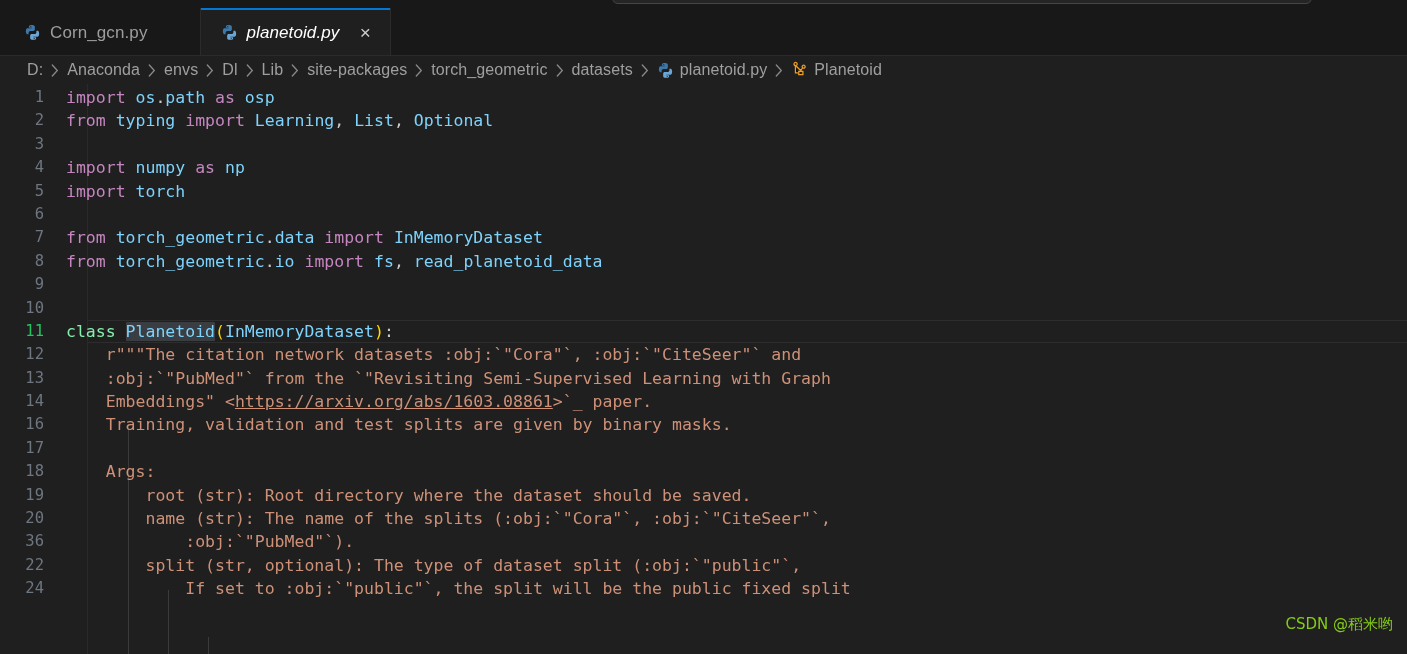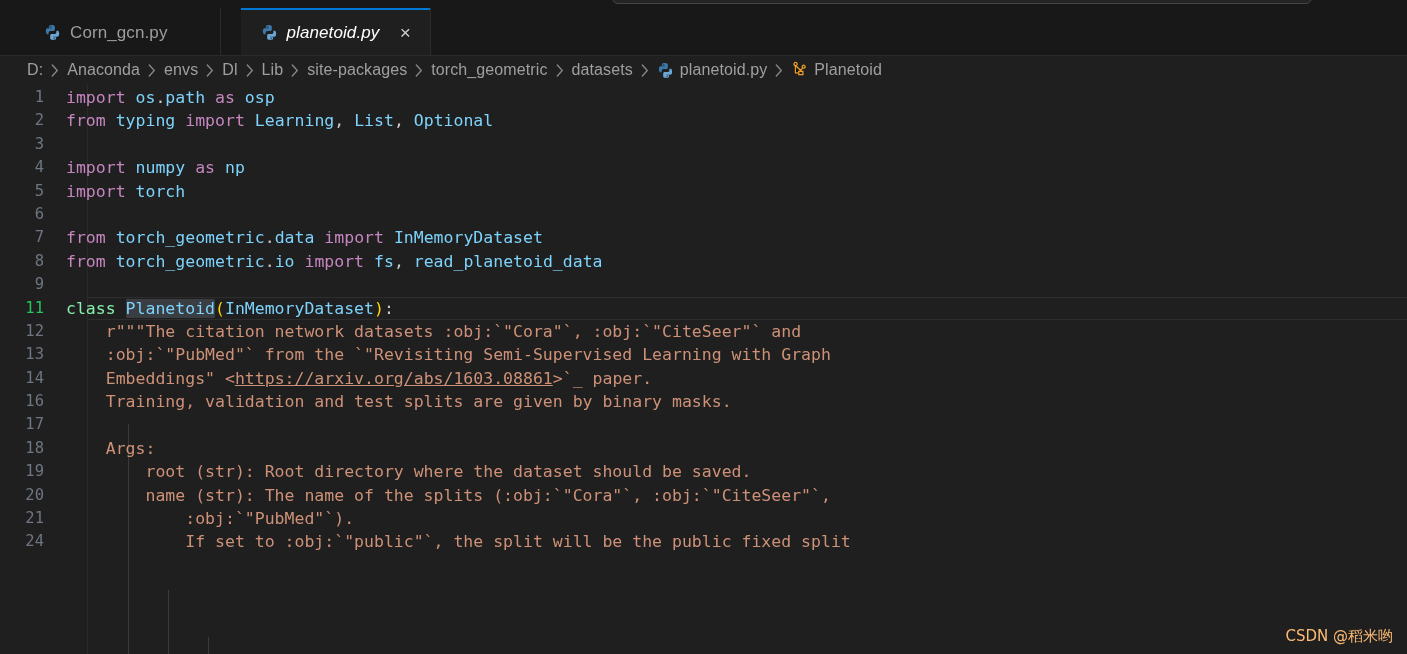--- a/index.html
+++ b/index.html
@@ -62,21 +62,20 @@
     gap: 9px;
     padding: 0 14px 0 16px;
     height: 48px;
     position: relative;
     border-right: 1px solid #2b2b2b;
     font-size: 17px;
     letter-spacing: .1px;
     white-space: nowrap;
     cursor: pointer;
     min-width: 0;
-    margin-left: 20px;
   }
   .tab.inactive {
     background: #181818;
     color: #9d9d9d;
     padding-left: 24px;
     padding-right: 52px;
   }
   .tab.active {
     background: #1f1f1f;
     color: #ffffff;
@@ -218,22 +217,22 @@
   .p   { color: #cccccc; }  
   .y   { color: #ffd700; }  
   .s   { color: #ce9178; }  
   .sel { background: #3a3d41; border-radius: 1px; }
   .ul  { text-decoration: underline; text-decoration-color: #ce9178; }
 
   
   .watermark {
     position: absolute;
     right: 14px;
-    bottom: 8px;
-    color: #fdba74;
+    bottom: 20px;
+    color: #84cc16;
     font-size: 15px;
     font-family: "DejaVu Sans", sans-serif;
     z-index: 20;
     pointer-events: none;
     white-space: nowrap;
   }
 </style>
 </head>
 <body>
 
@@ -416,20 +415,24 @@
       <div class="line">
         <span class="ln">8</span>
         <span class="code"><span class="k">from</span> <span class="mod">torch_geometric</span><span class="p">.</span><span class="mod">io</span> <span class="k">import</span> <span class="mod">fs</span><span class="p">,</span> <span class="mod">read_planetoid_data</span></span>
       </div>
 
       <div class="line">
         <span class="ln">9</span>
         <span class="code"></span>
       </div>
 
+      <div class="line">
+        <span class="ln">10</span>
+        <span class="code"></span>
+      </div>
 
       <div class="line current">
         <span class="ln">11</span>
         <span class="code"><span class="kc">class</span> <span class="mod sel">Planetoid</span><span class="y">(</span><span class="mod">InMemoryDataset</span><span class="y">)</span><span class="p">:</span></span>
       </div>
 
       <div class="line">
         <span class="ln">12</span>
         <span class="code s">    r"""The citation network datasets :obj:`"Cora"`, :obj:`"CiteSeer"` and</span>
       </div>
@@ -464,24 +467,28 @@
         <span class="ln">19</span>
         <span class="code s">        root (str): Root directory where the dataset should be saved.</span>
       </div>
 
       <div class="line">
         <span class="ln">20</span>
         <span class="code s">        name (str): The name of the splits (:obj:`"Cora"`, :obj:`"CiteSeer"`,</span>
       </div>
 
       <div class="line">
-        <span class="ln">21</span>
+        <span class="ln">36</span>
         <span class="code s">            :obj:`"PubMed"`).</span>
       </div>
 
+      <div class="line">
+        <span class="ln">22</span>
+        <span class="code s">        split (str, optional): The type of dataset split (:obj:`"public"`,</span>
+      </div>
 
 
       <div class="line">
         <span class="ln">24</span>
         <span class="code s">            If set to :obj:`"public"`, the split will be the public fixed split</span>
       </div>
 
     </div>
   </div>
 

